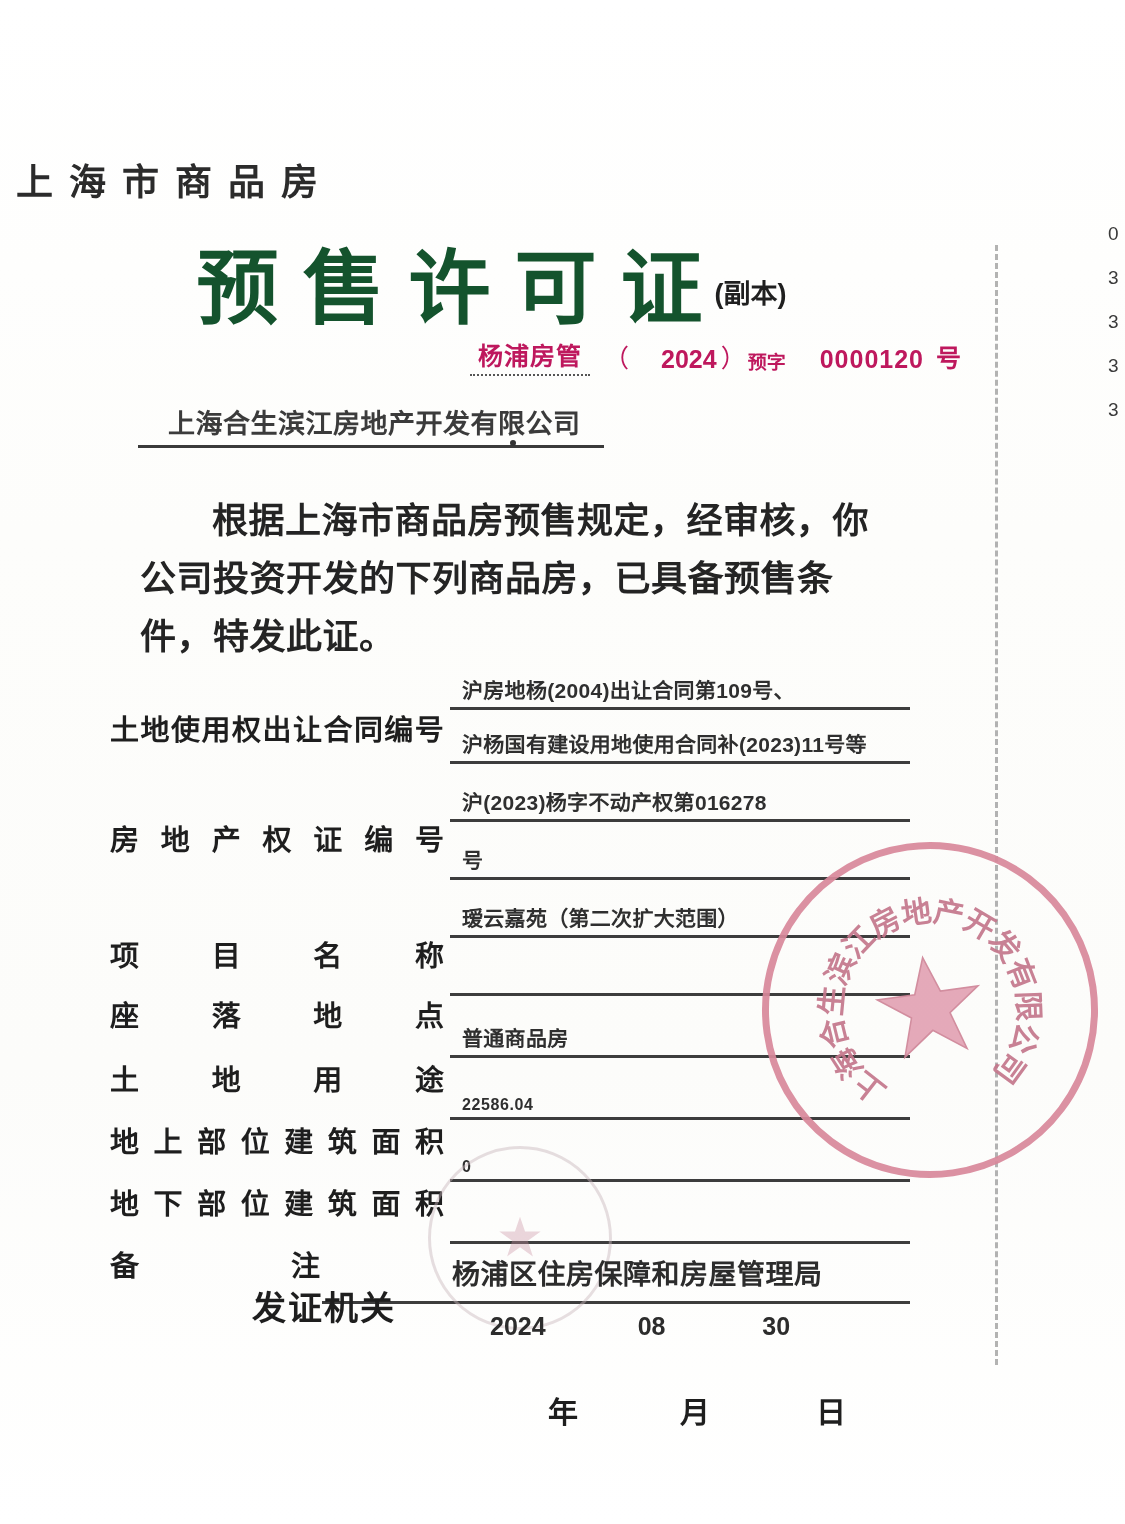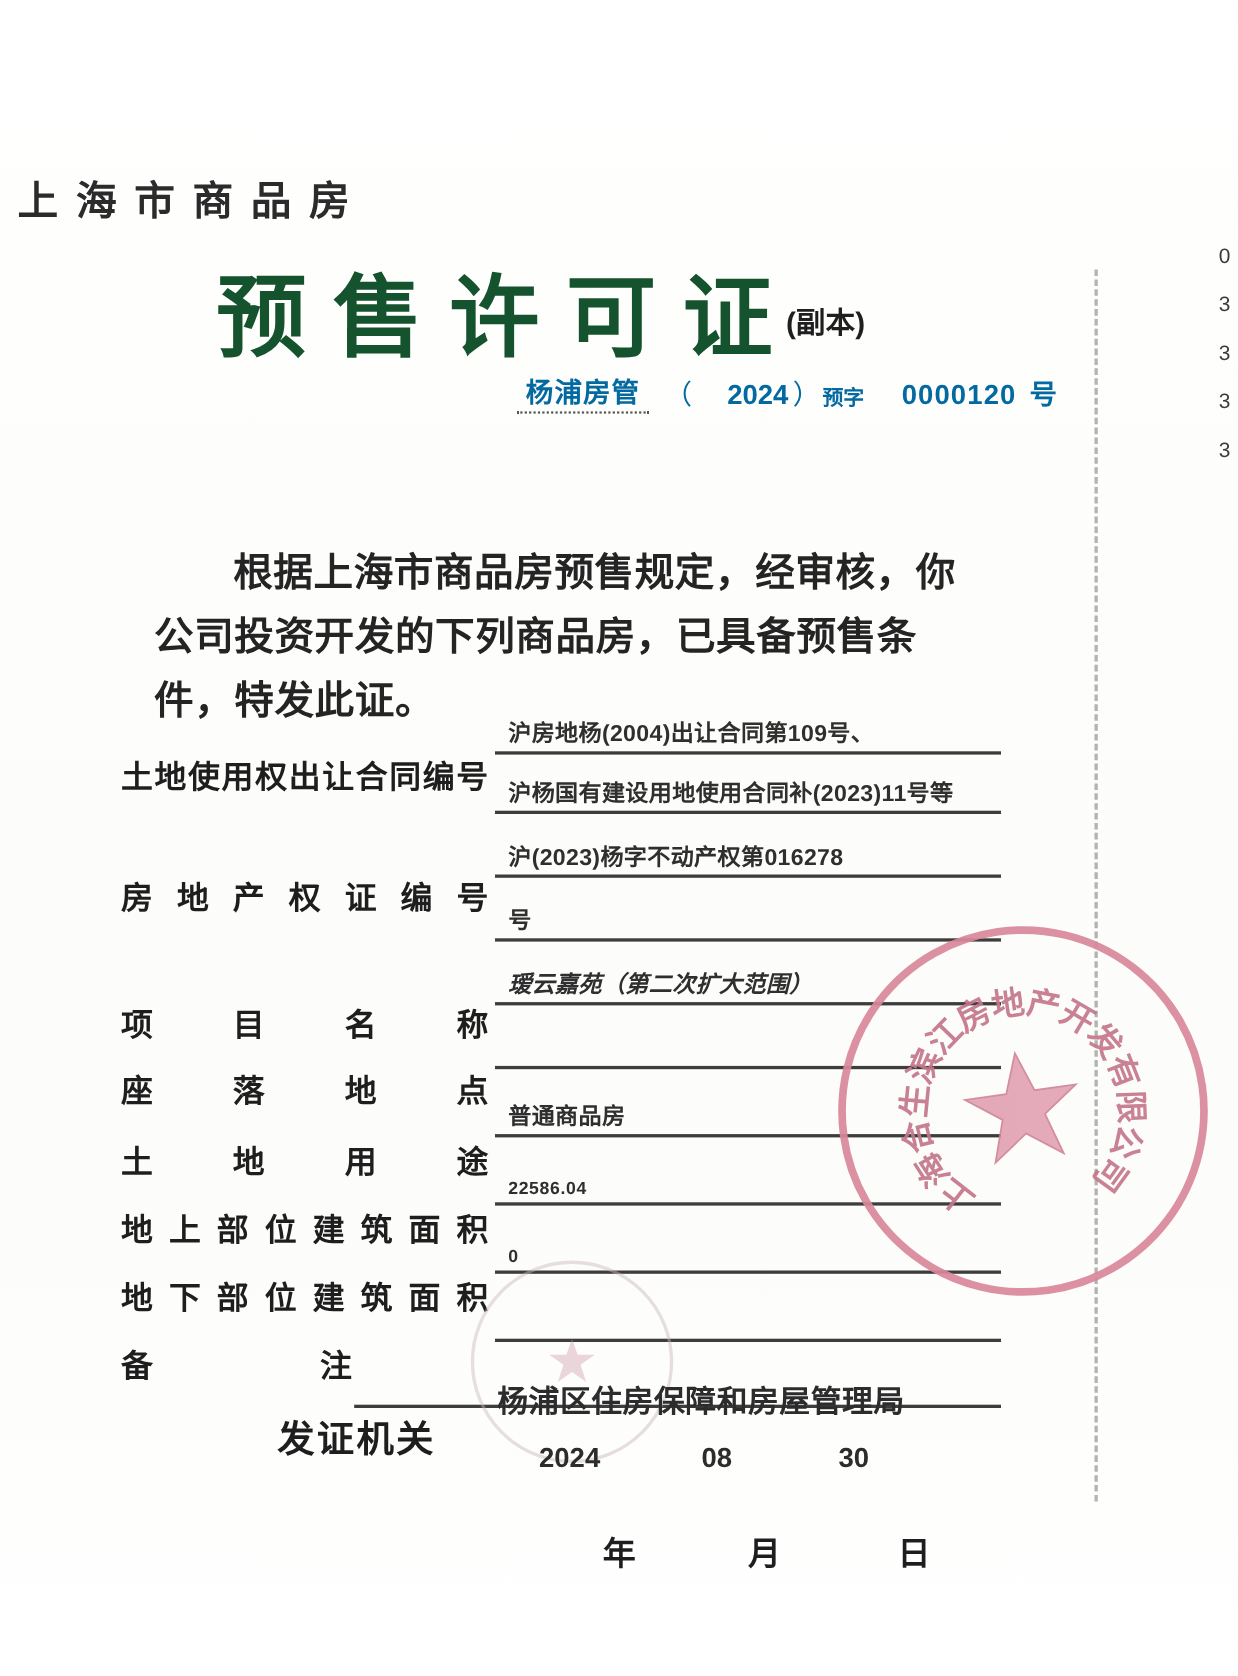--- a/index.html
+++ b/index.html
@@ -90,21 +90,21 @@
 
   
   #cert-no-row {
     position: absolute;
     left: 470px;
     top: 336px;
     display: flex;
     align-items: flex-end;
     font-family: "Liberation Sans", sans-serif;
     font-size: 25px;
-    color: #0369a1;
+    color: #be185d;
     white-space: nowrap;
   }
   #cert-authority {
     font-weight: bold;
     border-bottom: 2px dotted #555;
     padding: 0 8px 2px 8px;
     letter-spacing: 1px;
   }
   #cert-paren-l { padding: 0 6px 2px 14px; }
   #cert-year { padding: 0 4px 2px 26px; font-weight: bold; }
@@ -156,21 +156,21 @@
     line-height: 58px;
     color: #242424;
     text-indent: 72px;
     letter-spacing: .5px;
   }
 
   
   #fields {
     position: absolute;
     left: 110px;
-    top: 640px;
+    top: 664px;
     width: 800px;
   }
   .field-label {
     position: absolute;
     left: 0;
     top: 14px;
     width: 334px;
     font-family: "Liberation Sans", sans-serif;
     font-weight: bold;
     font-size: 29px;
@@ -340,20 +340,25 @@
   <div id="cert-no-row">
     <span id="cert-authority">杨浦房管</span>
     <span id="cert-paren-l">（</span>
     <span id="cert-year">2024</span>
     <span id="cert-paren-r">）</span>
     <span id="cert-type">预字</span>
     <span id="cert-serial">0000120</span>
     <span id="cert-hao">号</span>
   </div>
 
+  <div id="company-row">
+    <div id="company-name">上海合生滨江房地产开发有限公司</div>
+    <div id="company-rule"></div>
+    <div id="company-dot"></div>
+  </div>
 
   <div id="body-par">根据上海市商品房预售规定，经审核，你公司投资开发的下列商品房，已具备预售条件，特发此证。</div>
 
   <div id="fields">
 
     <div class="cont-row">
       <div class="field-value small">沪房地杨(2004)出让合同第109号、</div>
       <div class="field-line"></div>
     </div>
     <div class="cont-row">
@@ -385,21 +390,21 @@
           <span>产</span>
           <span>权</span>
           <span>证</span>
           <span>编</span>
           <span>号</span>
       </div>
       <div class="field-value small">号</div>
       <div class="field-line"></div>
     </div>
 
-    <div class="cont-row" style="height:58px;font-style:italic;">
+    <div class="cont-row" style="height:58px;">
       <div class="field-value small">瑷云嘉苑（第二次扩大范围）</div>
       <div class="field-line"></div>
     </div>
     <div class="cont-row" style="height:58px;">
       <div class="field-label" style="top:-14px;">
         <span>项</span>
           <span>目</span>
           <span>名</span>
           <span>称</span>
       </div>

